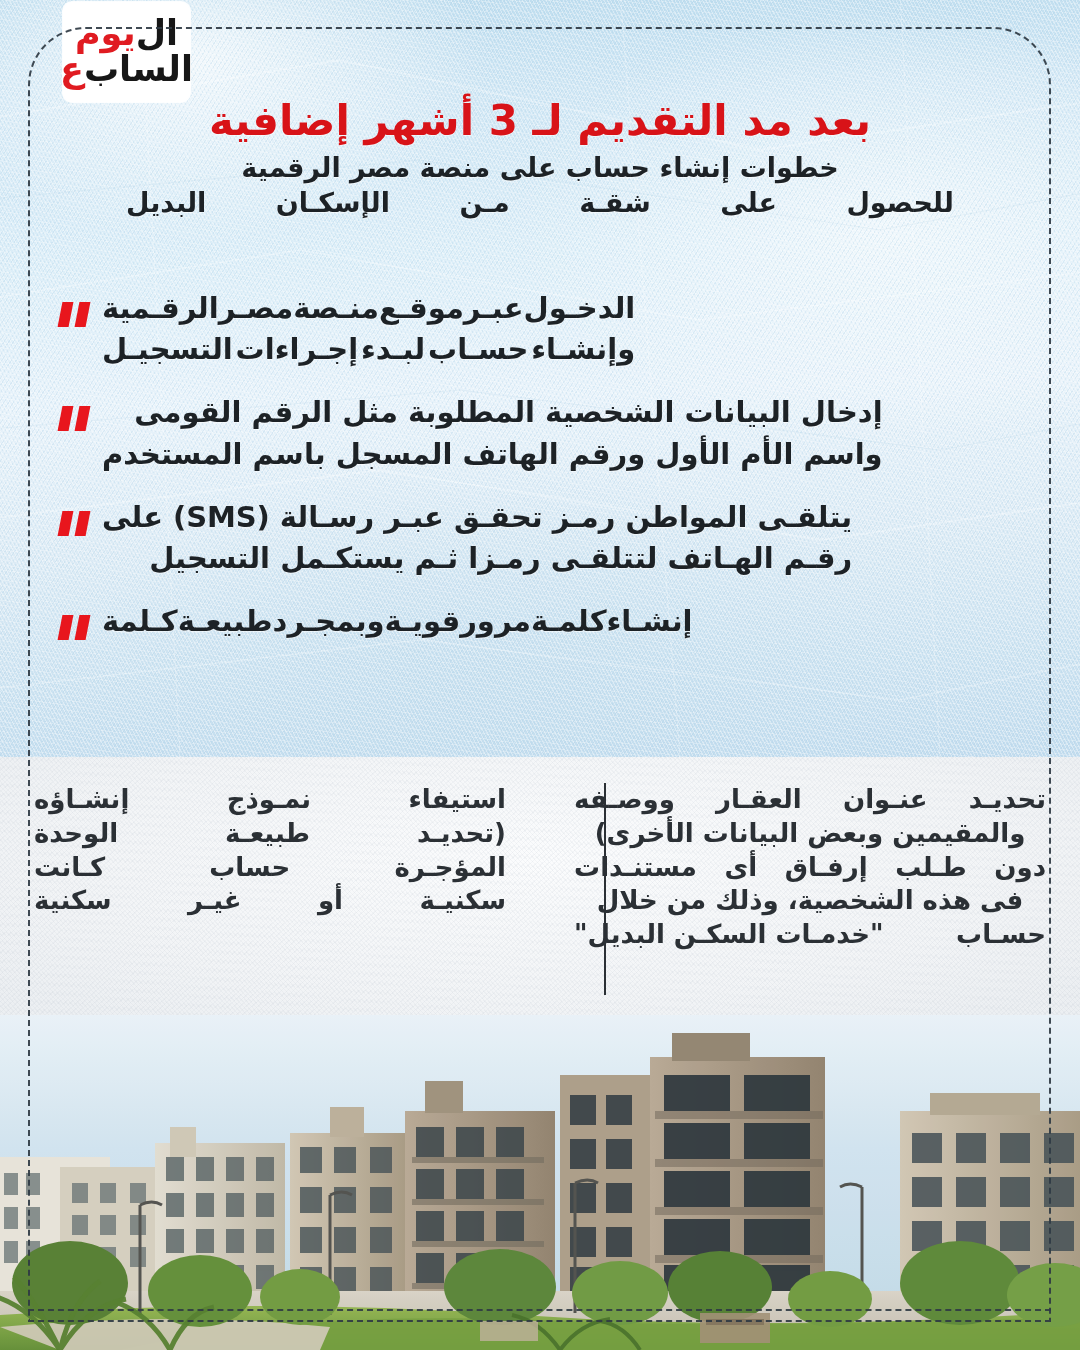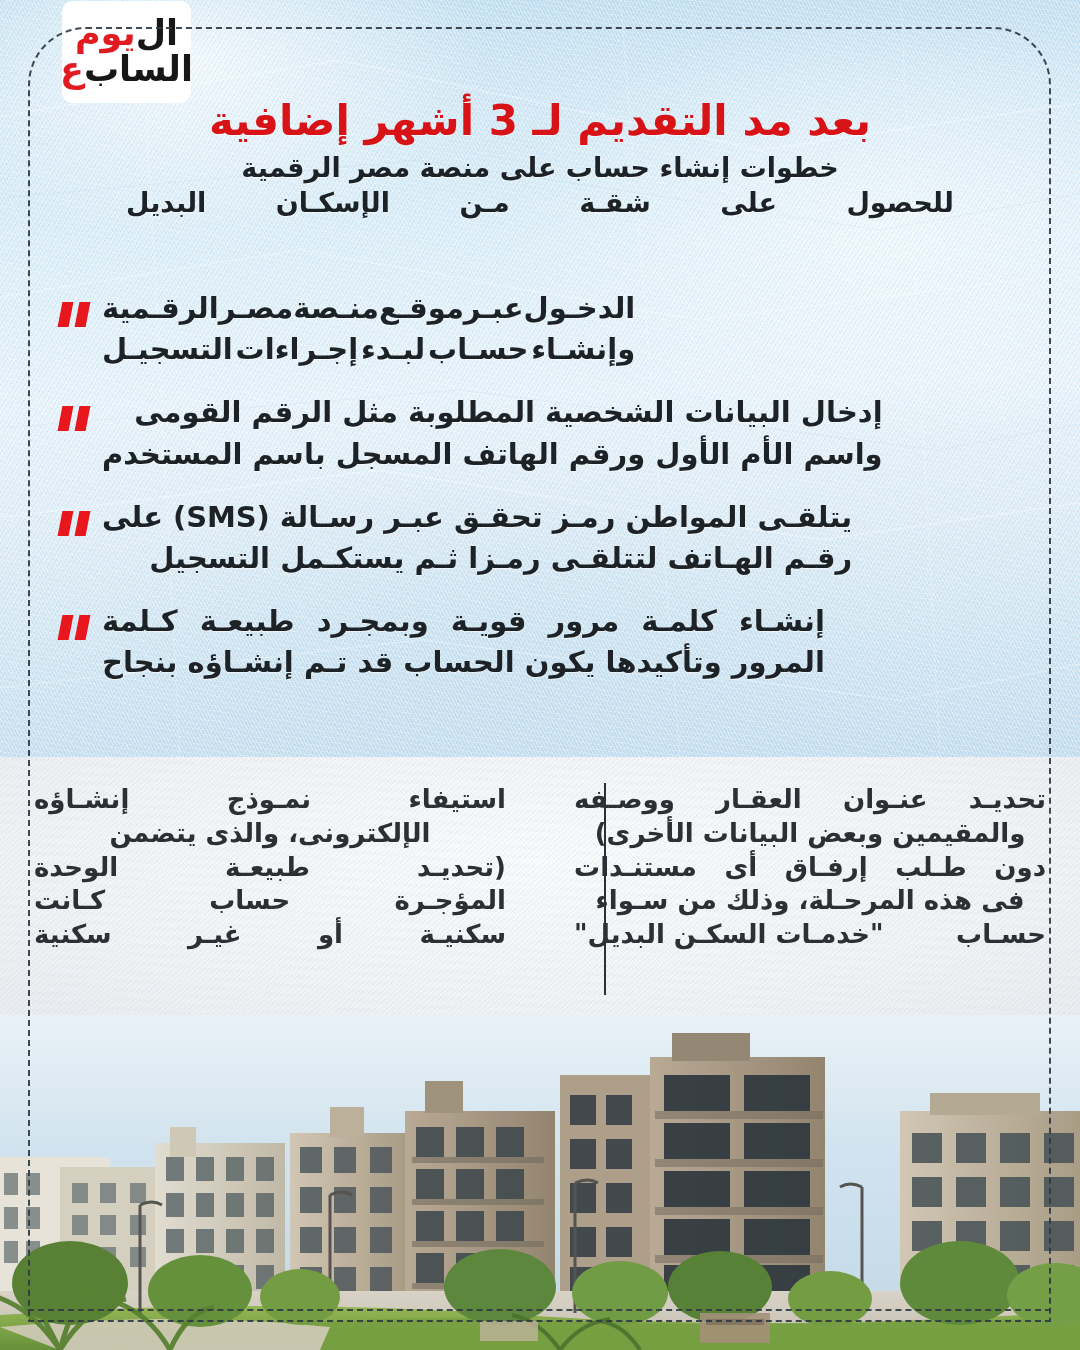--- a/index.html
+++ b/index.html
@@ -263,21 +263,20 @@
       <div class="bullet-text">
         <span class="ln j">
           <span>إنشـاء</span>
           <span>كلمـة</span>
           <span>مرور</span>
           <span>قويـة</span>
           <span>وبمجـرد</span>
           <span>طبيعـة</span>
           <span>كـلمة</span>
         </span>
-        <span class="ln">المرور وتأكيدها يكون الحساب قد تـم إنشـاؤه بنجاح</span>
       </div>
       <div class="bullet-mark">
           <i></i>
           <i></i>
         </div>
     </div>
 
   </div>
 
   <div class="white-panel"></div>
@@ -291,34 +290,33 @@
         <span>ووصـفه</span>
       </span>
       <span class="ln">والمقيمين وبعض البيانات الأخرى)</span>
       <span class="ln j">
         <span>دون</span>
         <span>طـلب</span>
         <span>إرفـاق</span>
         <span>أى</span>
         <span>مستنـدات</span>
       </span>
-      <span class="ln">فى هذه المرحـلة، وذلك من سـواء</span>
+      <span class="ln">فى هذه الشخصية، وذلك من خلال</span>
       <span class="ln j">
         <span>حسـاب</span>
         <span>"خدمـات السكـن البديل"</span>
       </span>
     </div>
 
     <div class="col col-right">
       <span class="ln j">
         <span>استيفاء</span>
         <span>نمـوذج</span>
         <span>إنشـاؤه</span>
       </span>
-      <span class="ln">الإلكترونى، والذى يتضمن</span>
       <span class="ln j">
         <span>(تحديـد</span>
         <span>طبيعـة</span>
         <span>الوحدة</span>
       </span>
       <span class="ln j">
         <span>المؤجـرة</span>
         <span>حساب</span>
         <span>كـانت</span>
       </span>

